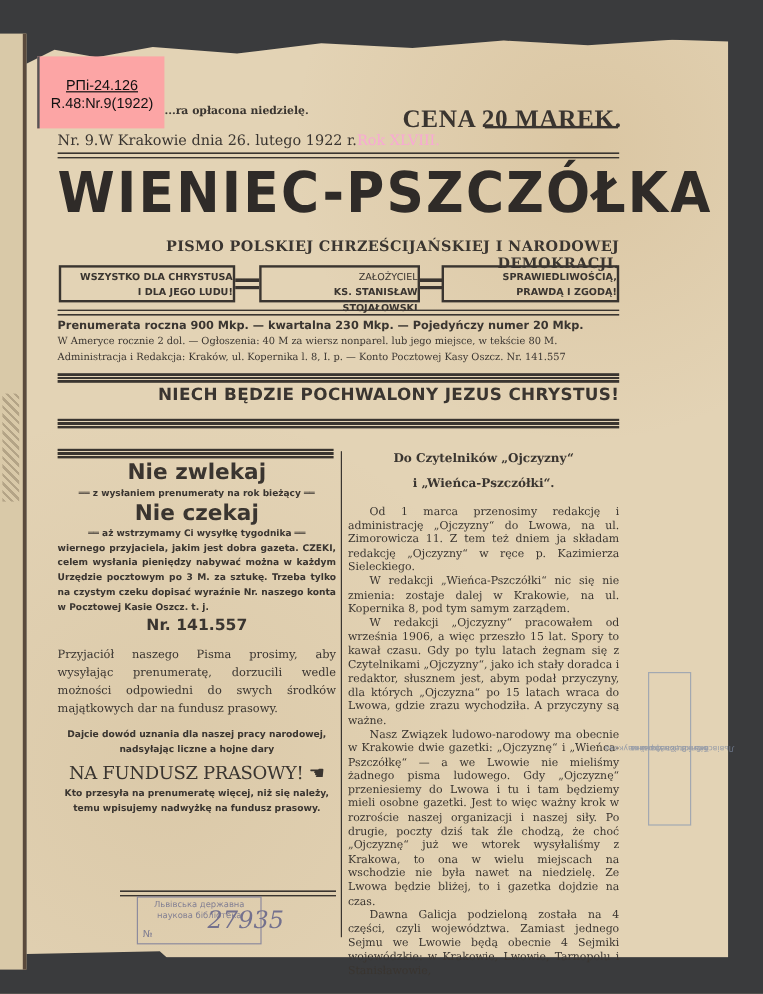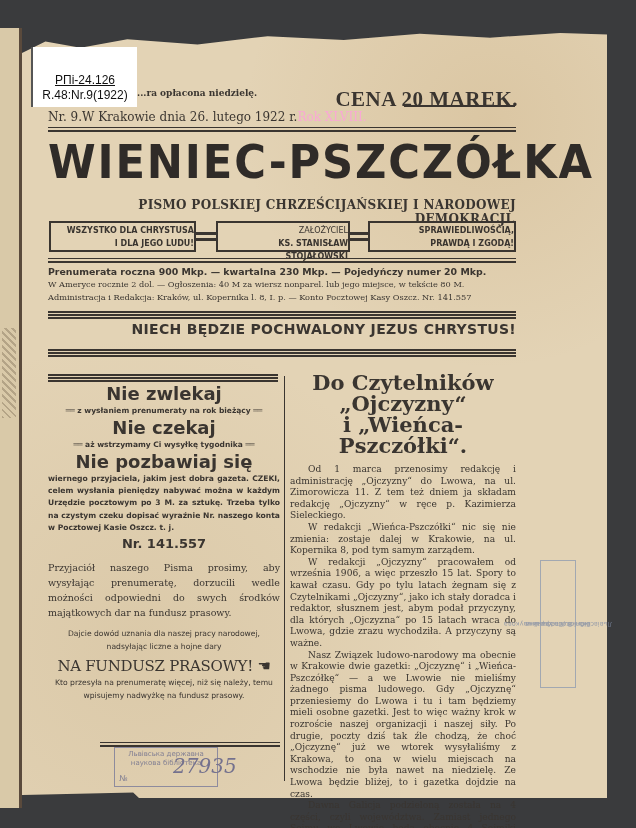--- a/index.html
+++ b/index.html
@@ -10,22 +10,22 @@
   .left-page .orn { position: absolute; left: 2px; top: 300px; width: 14px; height: 90px;
     background: repeating-linear-gradient(45deg, #9b8b70 0 2px, #d9c9a8 2px 5px); opacity: .6; }
 
   .page { position: absolute; left: 22px; top: 30px; width: 585px; height: 768px;
     background: #e3d3b5;
     clip-path: polygon(0 3%, 4% 1.5%, 10% 2.3%, 18% 1.2%, 30% 1.9%, 42% 0.8%, 55% 1.3%, 68% 0.5%, 80% 1%, 92% 0.4%, 100% 0.6%, 100% 100%, 20% 100%, 19% 99.3%, 0 99.6%); }
   .page::after { content:""; position:absolute; inset:0;
     background: radial-gradient(circle at 80% 12%, rgba(180,140,80,.18), transparent 30%),
                 radial-gradient(circle at 20% 80%, rgba(160,130,80,.12), transparent 40%); pointer-events:none; }
 
-  .label { position: absolute; left: 31px; top: 47px; width: 106px; height: 60px; background: #ffffff; border-left: 2px solid #555;
-    font-family: "Liberation Sans", sans-serif; font-size: 12px; line-height: 15px; text-align: center; padding-top: 26px; color: #111; z-index: 3; }
+  .label { position: absolute; left: 31px; top: 47px; width: 106px; height: 60px; background: #fca5a5; border-left: 2px solid #555;
+    font-family: "Liberation Sans", sans-serif; font-size: 12px; line-height: 15px; text-align: center; padding-top: 17px; color: #111; z-index: 3; }
   .label .l1 { text-decoration: underline; }
 
   .abs { position: absolute; }
   .postage { left: 137px; top: 88px; font-size: 9px; font-weight: bold; }
   .price { right: 118px; top: 87px; font-family: Liberation Serif, serif; font-size: 21px; font-weight: 900; letter-spacing: .5px; }
   .price-ul { left: 404px; top: 105px; width: 111px; height: 2px; background: #3a3530; }
   .issue-line { left: 48px; top: 110px; width: 468px; font-size: 12px; display: flex; justify-content: flex-start; }
   .issue-line .yr { color: #f9a8d4; }
   .rule { left: 48px; width: 468px; height: 2px; background: #3a3530; }
   .dbl { height: 5px; background: linear-gradient(#3a3530 0 1.5px, transparent 1.5px 3.5px, #3a3530 3.5px 5px); }
@@ -49,26 +49,26 @@
 
   .motto { left: 48px; top: 321px; width: 468px; text-align: right; font-family: "DejaVu Sans", sans-serif; font-size: 14px; font-weight: bold; letter-spacing: .3px; }
 
   .col-left { left: 48px; top: 383px; width: 232px; text-align: center; }
   .col-left .big { font-family: "DejaVu Sans", sans-serif; font-weight: 900; font-size: 18px; line-height: 22px; }
   .col-left .bar { font-family: "DejaVu Sans", sans-serif; font-weight: bold; font-size: 7.5px; line-height: 12px; }
   .col-left .p { font-family: "DejaVu Sans", sans-serif; font-weight: bold; font-size: 7.6px; line-height: 12.2px; text-align: justify; }
   .col-left .nr { font-family: "DejaVu Sans", sans-serif; font-weight: 900; font-size: 13px; line-height: 20px; }
   .col-left .serif { font-family: "DejaVu Serif", serif; font-size: 9.5px; line-height: 15px; text-align: justify; margin-top: 6px; }
   .col-left .fund { font-family: "DejaVu Serif", serif; font-size: 15px; line-height: 22px; letter-spacing: -.3px; margin-top: 2px; }
-  .col-left .lp { font-family: "DejaVu Sans", sans-serif; font-weight: normal; font-size: 7.6px; line-height: 12.5px; }
+  .col-left .lp { font-family: "DejaVu Sans", sans-serif; font-weight: bold; font-size: 7.6px; line-height: 12.5px; }
 
   .vdiv { left: 284px; top: 376px; width: 1px; height: 405px; background: #3a3530; }
 
   .col-right { left: 290px; top: 372px; width: 226px; }
-  .col-right .h { font-family: "DejaVu Serif", serif; font-weight: bold; font-size: 21px; line-height: 21px; text-align: center; }
+  .col-right .h { font-family: "DejaVu Serif", serif; font-weight: bold; font-size: 10px; line-height: 21px; text-align: center; }
   .col-right .body { font-size: 9.1px; line-height: 11.6px; text-align: justify; margin-top: 8px; }
   .col-right .body p { text-indent: 18px; }
 
   .stamp1 { left: 114px; top: 747px; width: 104px; height: 40px; border: 1.5px solid #7a7b9a; color: #6b6c8c; font-family: "DejaVu Sans", sans-serif; font-size: 7px; line-height: 9px; text-align: center; padding-top: 2px; opacity: .8; }
   .stamp1 .num { position: absolute; left: 28px; top: 14px; font-size: 20px; font-style: italic; font-family: "DejaVu Serif", serif; color: #5a5b86; margin-left: 30px; }
   .stamp1 .no { position: absolute; left: 4px; top: 26px; font-size: 8px; }
   .stamp2 { left: 540px; top: 560px; width: 36px; height: 128px; border: 1.5px solid #8d9ab0; opacity: .75; }
   .stamp2 span { position: absolute; left: 50%; top: 50%; transform: translate(-50%,-50%) rotate(-90deg); white-space: nowrap; font-family: "DejaVu Sans", sans-serif; font-size: 6.5px; line-height: 8px; color: #7d8aa4; text-align: center; }
 </style>
 </head>
@@ -125,21 +125,20 @@
 <div class="abs motto">NIECH BĘDZIE POCHWALONY JEZUS CHRYSTUS!</div>
 <div class="abs rule tri" style="top:349px;"></div>
 
 <div class="abs rule tri" style="top:374px; width:230px;"></div>
 
 <div class="abs col-left">
   <div class="big">Nie zwlekaj</div>
   <div class="bar">══ <span>z wysłaniem prenumeraty na rok bieżący</span> ══</div>
   <div class="big">Nie czekaj</div>
   <div class="bar">══ <span>aż wstrzymamy Ci wysyłkę tygodnika</span> ══</div>
-  <div class="big">Nie pozbawiaj się</div>
   <div class="p">wiernego przyjaciela, jakim jest dobra gazeta. CZEKI, celem wysłania pieniędzy nabywać można w każdym Urzędzie pocztowym po 3 M. za sztukę. Trzeba tylko na czystym czeku dopisać wyraźnie Nr. naszego konta w Pocztowej Kasie Oszcz. t. j.</div>
   <div class="nr">Nr. 141.557</div>
   <div class="serif">Przyjaciół naszego Pisma prosimy, aby wysyłając prenumeratę, dorzucili wedle możności odpowiedni do swych środków majątkowych dar na fundusz prasowy.</div>
   <div class="lp" style="margin-top:8px;">Dajcie dowód uznania dla naszej pracy narodowej, nadsyłając liczne a hojne dary</div>
   <div class="fund"><span>NA FUNDUSZ PRASOWY!</span> <span>☚</span></div>
   <div class="lp">Kto przesyła na prenumeratę więcej, niż się należy, temu wpisujemy nadwyżkę na fundusz prasowy.</div>
 </div>
 
 <div class="abs vdiv"></div>
 

